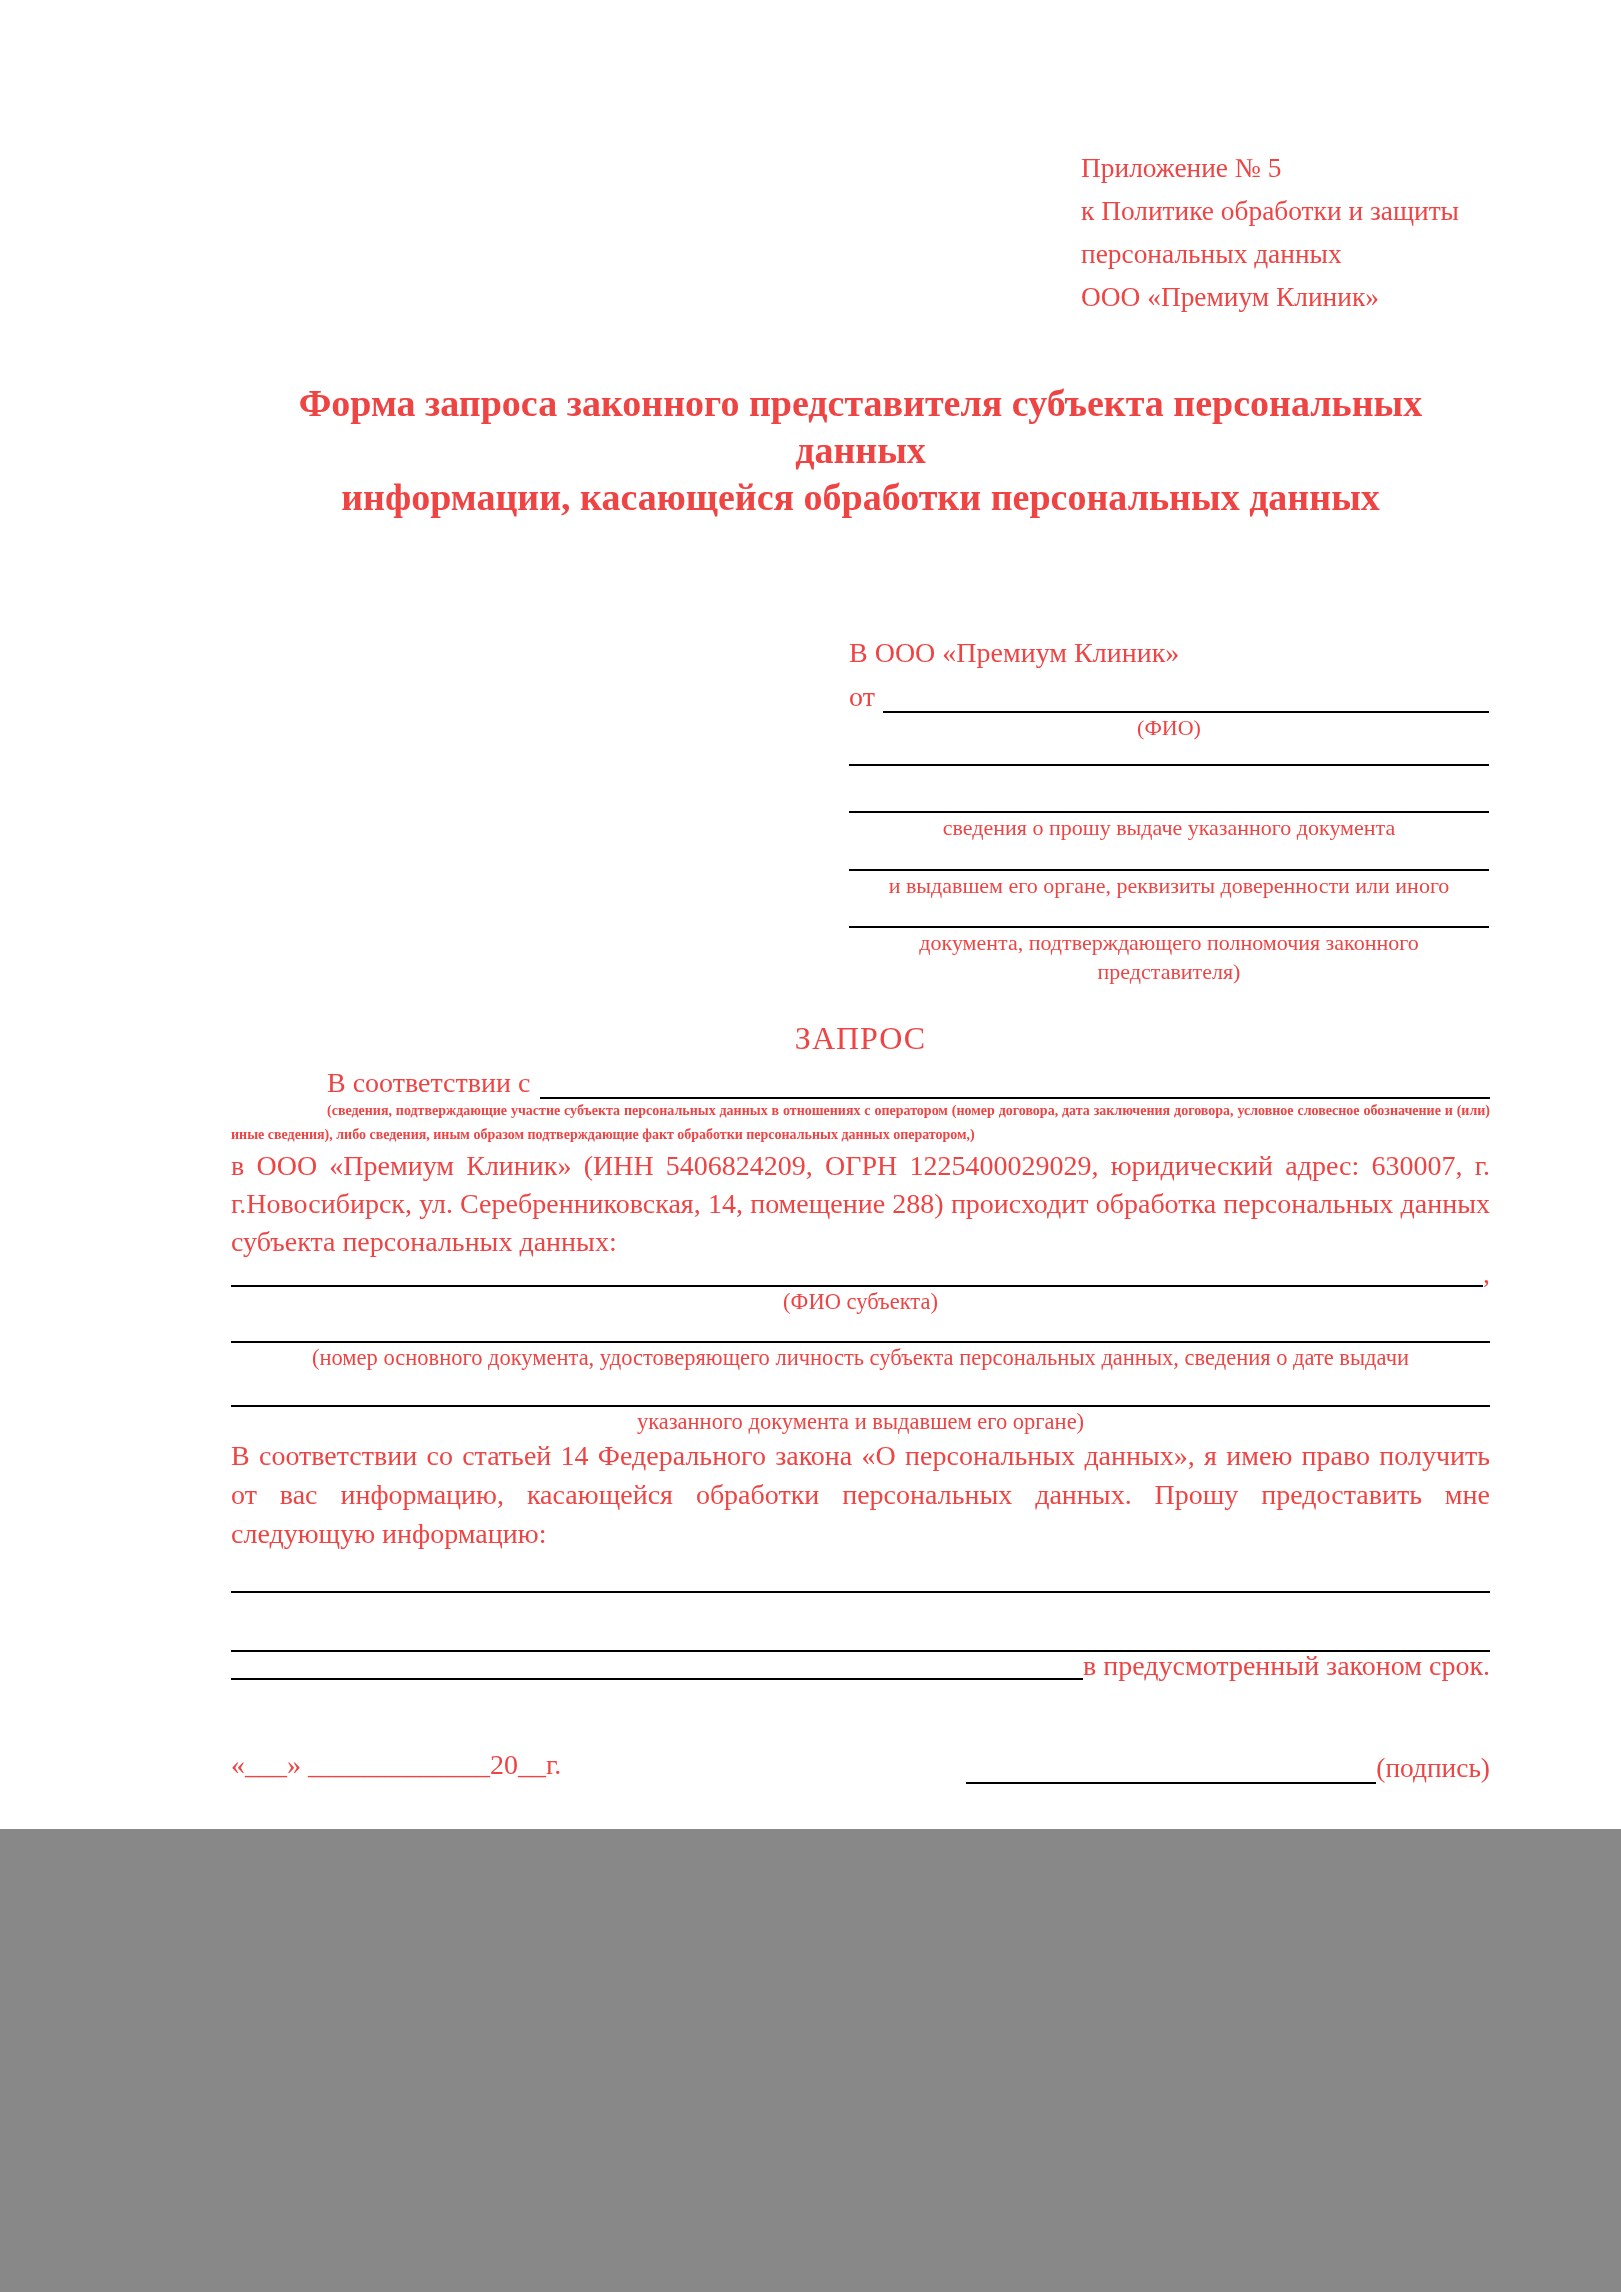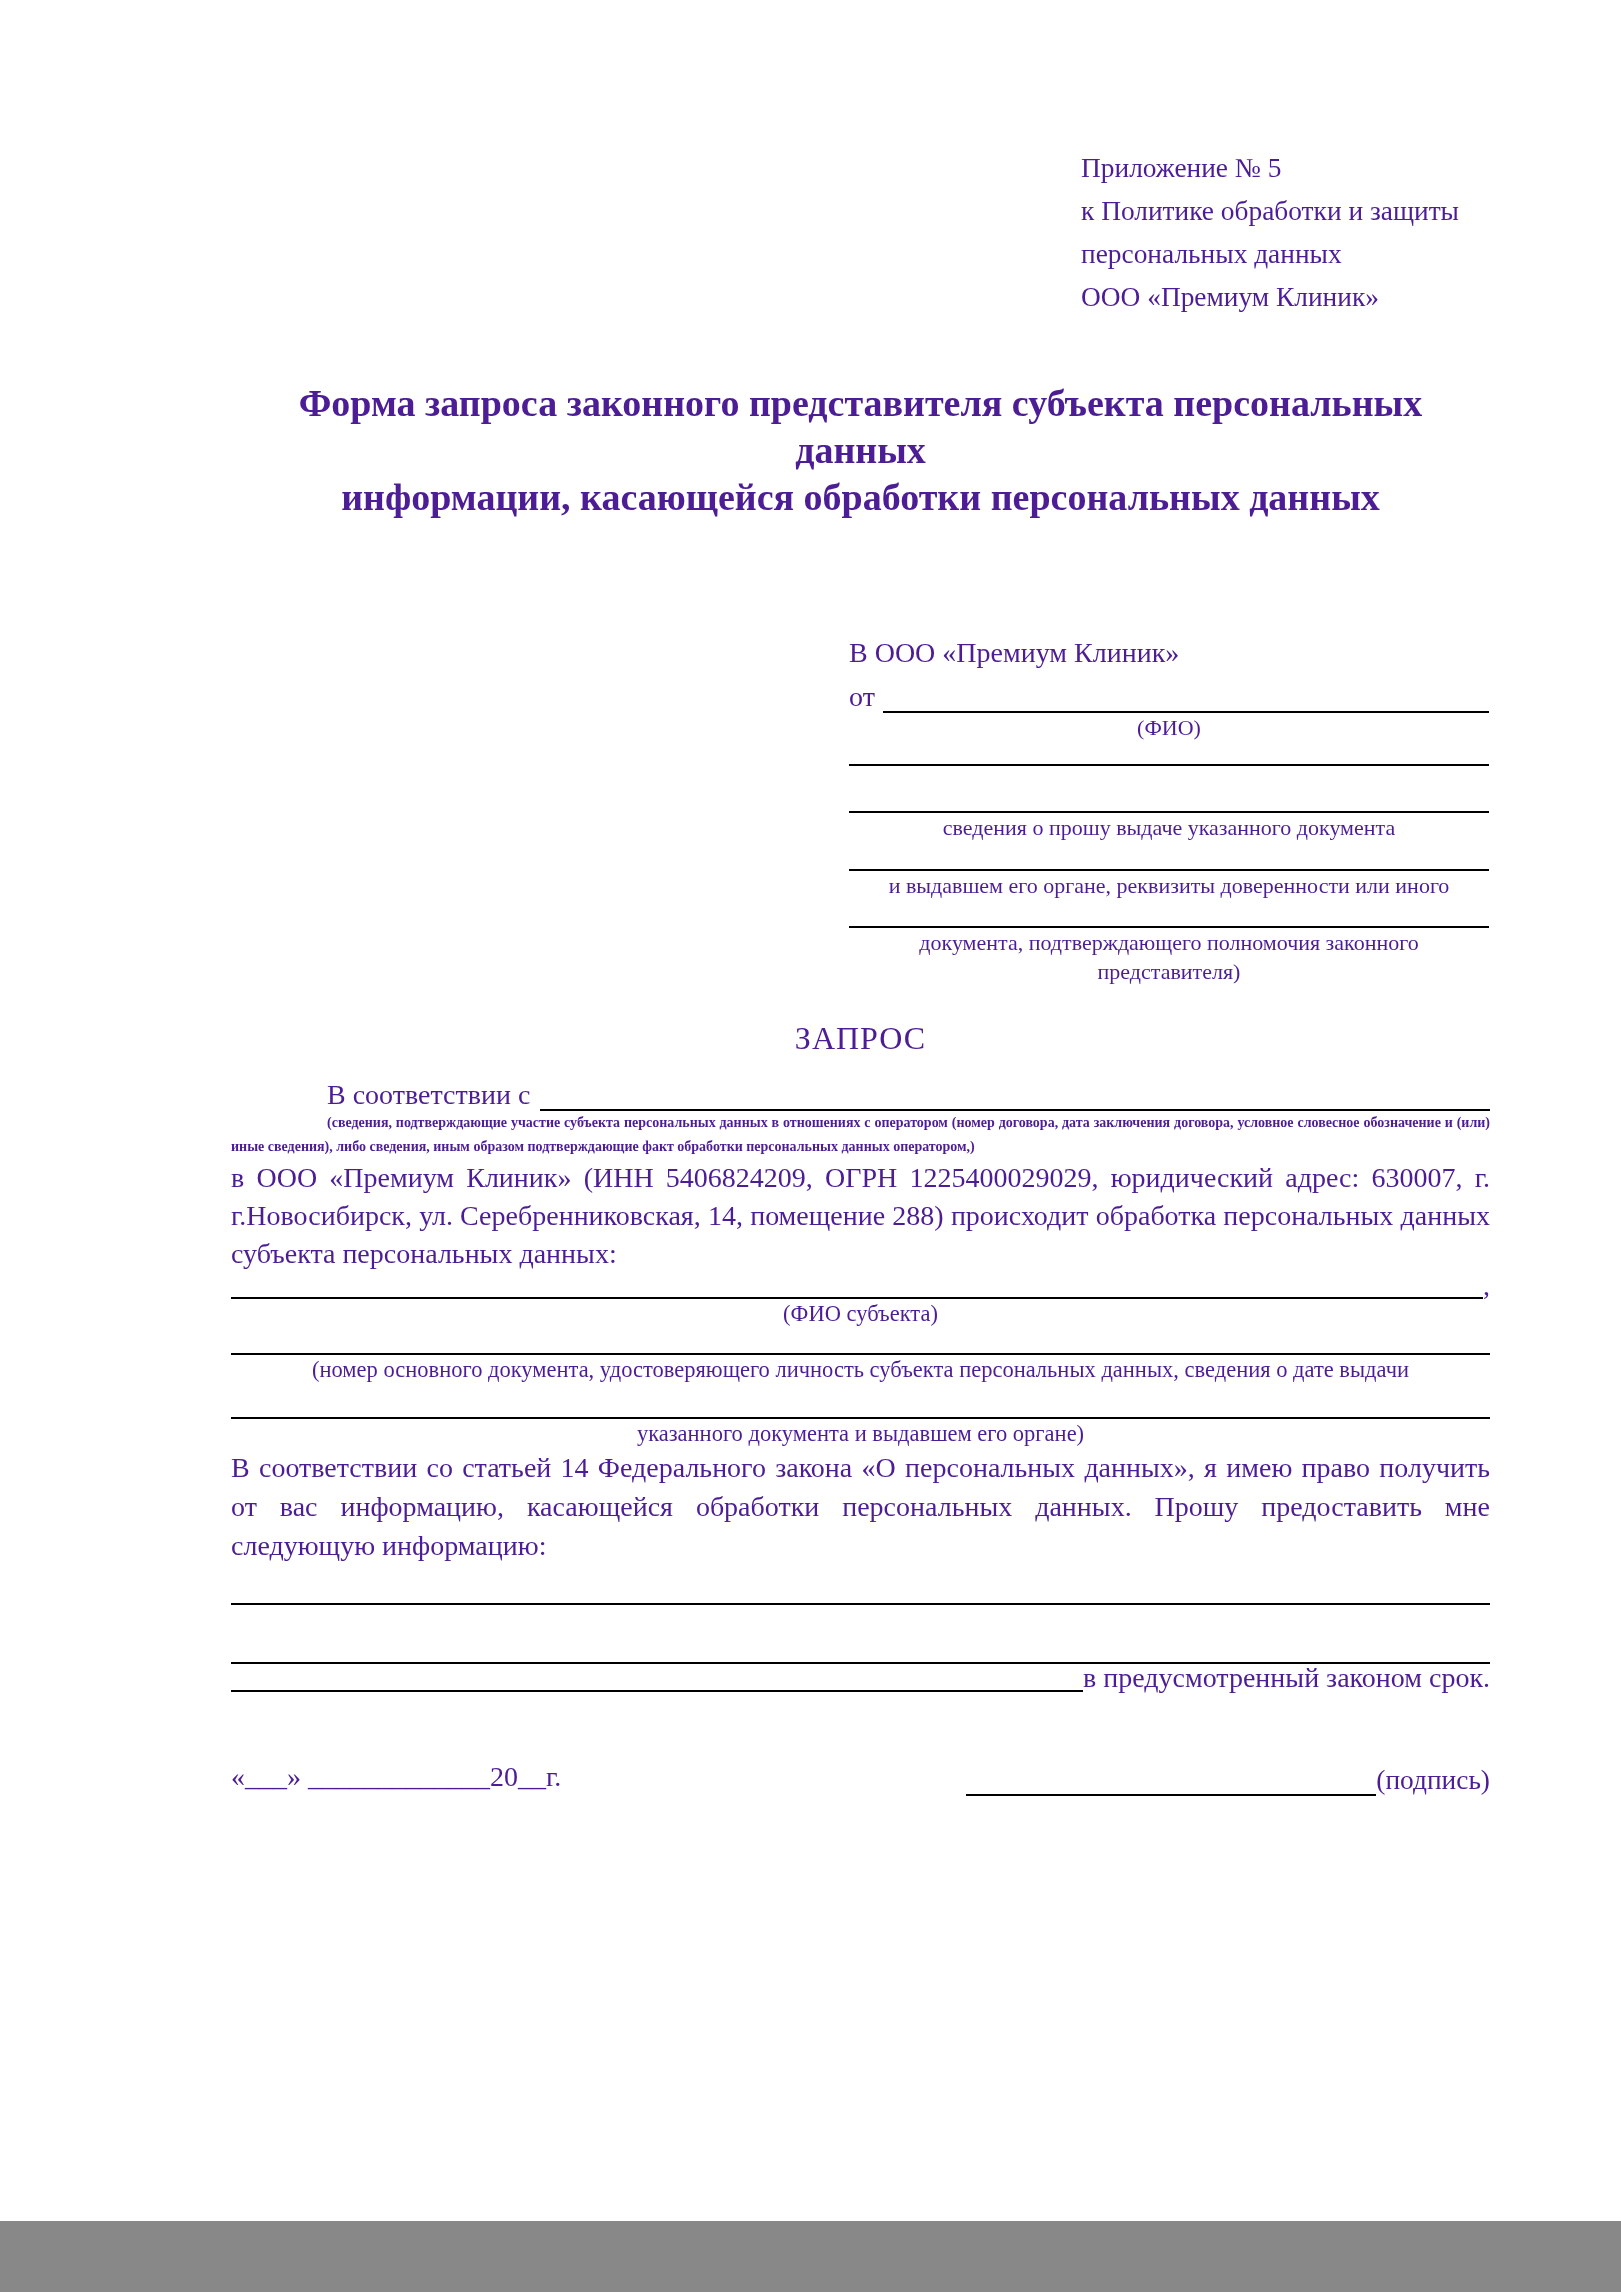--- a/index.html
+++ b/index.html
@@ -1,22 +1,22 @@
 <!DOCTYPE html>
 <html><head>
 <meta charset="utf-8">
 <style>
   html,body { margin:0; padding:0; background:#888; }
   .page {
     position: relative;
     width: 1621px;
-    height: 2221px;
+    height: 1829px;
     margin: 0 auto;
     background: #ffffff;
-    color: #4c1d95;
+    color: #ef4444;
     font-family: "Liberation Serif", serif;
     font-size: 28px;
     box-sizing: border-box;
     padding: 147px 131px 0 231px;
     overflow: hidden;
   }
 
   
   .appendix { margin-left: 850px; line-height: 43px; font-size: 27.4px; }
 
@@ -47,21 +47,21 @@
   .fill-h27 { height: 26.5px; }
 
   
   .req-heading {
     margin-top: 31px;
     text-align: center;
     font-size: 32px;
     line-height: 43px;
     letter-spacing: 1px;
   }
-  .basis-row { margin-top: 12px; display: flex; align-items: flex-end; height: 39px; padding-left: 96px; }
+  .basis-row { margin-top: 0; display: flex; align-items: flex-end; height: 39px; padding-left: 96px; }
   .basis-row .label { white-space: nowrap; padding-right: 9.8px; }
   .fineprint {
     font-size: 14px;
     line-height: 24px;
     text-align: justify;
     text-indent: 96px;
     font-weight: bold;
   }
   .para {
     text-align: justify;

